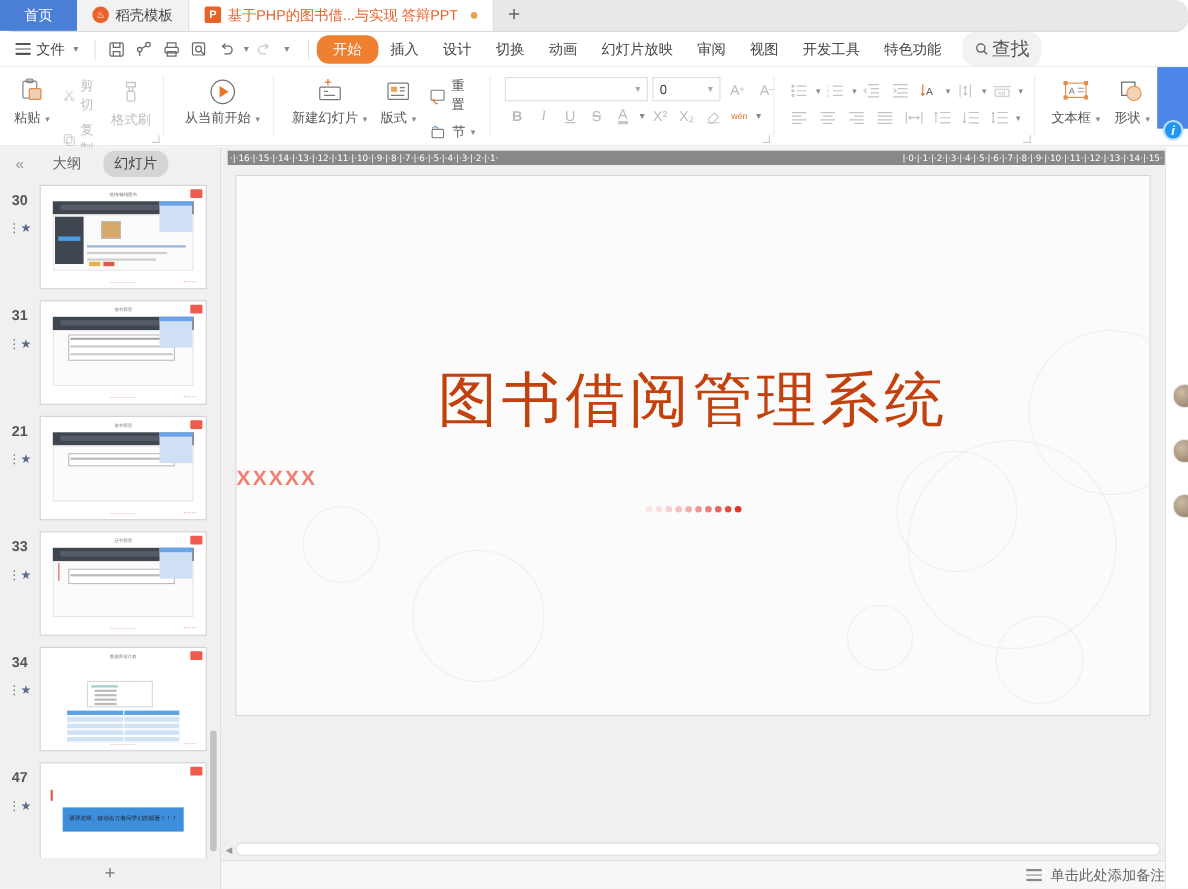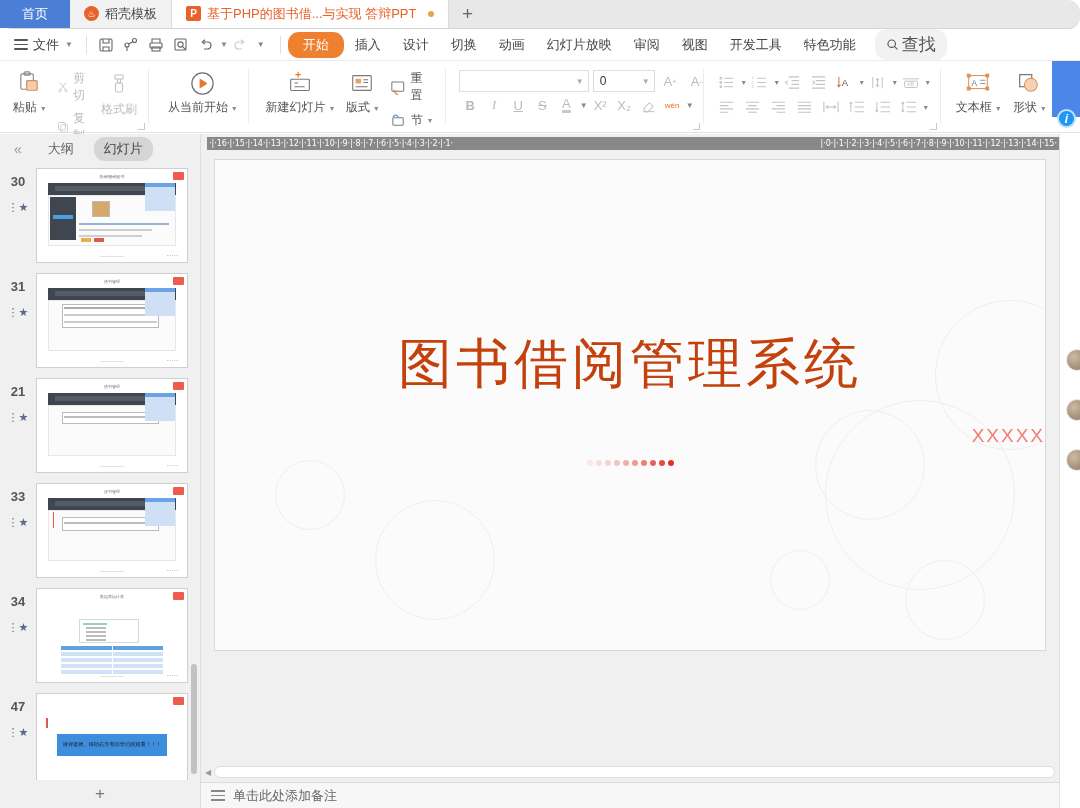--- a/index.html
+++ b/index.html
@@ -130,30 +130,30 @@
   .ruler{ height:19px; background:#f0f0f0; display:flex; align-items:center; padding-left:6px; }
   .ruler-in{ flex:1; height:13px; background:#888; color:#fff; font-size:8px;
              display:flex; align-items:center; justify-content:space-between; padding:0 2px;
              letter-spacing:0; overflow:hidden; white-space:nowrap; font-family:"DejaVu Sans",sans-serif;}
   .canvas-wrap{ flex:1; position:relative; background:#f0f0f0; display:flex;
                 align-items:flex-start; justify-content:center; padding-top:6px; }
   .slide{ width:832px; height:492px; background:#fcfbfb; border:1px solid #d8d8d8; position:relative;
           overflow:hidden; }
   .slide-title{ position:absolute; left:0; right:0; top:168px; text-align:center;
         font-family:"DejaVu Serif","Liberation Serif",serif; font-size:54px; color:#c2410c; letter-spacing:4px; }
-  .slide-sub{ position:absolute; left:0; right:0; top:265px; text-align:right;
-        font-size:19px; color:#ef7e74; letter-spacing:2px; }
+  .slide-sub{ position:absolute; left:0; right:0; top:265px; text-align:left;
+        font-size:19px; color:#ef7e74; letter-spacing:2px;font-weight:bold; }
   .slide-dots{ position:absolute; left:0; right:0; top:300px; display:flex; justify-content:center; gap:3px; }
   .slide-dots i{ width:6px; height:6px; border-radius:50%; display:block; }
   .deco{ position:absolute; border-radius:50%; border:1px solid #f0eeee; }
   .hscroll{ height:20px; display:flex; align-items:center; padding:0 4px; gap:3px; background:#f0f0f0;}
   .hs-arrow{ font-size:8px; color:#999; }
   .hs-track{ flex:1; height:12px; background:#fff; border:1px solid #dedede; border-radius:7px; }
   .notes{ height:26px; display:flex; align-items:center; gap:8px; padding-left:10px;
-          border-top:1px solid #dcdcdc; background:#f7f7f7; color:#666; font-size:13px; }
+          border-top:1px solid #dcdcdc; background:#f7f7f7; color:#666; font-size:13px;justify-content:flex-end; }
   .notes-icon i{ display:block; width:14px; height:1.6px; background:#888; margin:3px 0; }
 
   
   .rail{ width:21px; background:#fff; border-left:1px solid #e2e2e2; position:relative; }
   .rail .av{ position:absolute; right:-8px; width:22px; height:22px; border-radius:50%;
              background:radial-gradient(circle at 35% 35%, #cdbba4, #8a7560); border:1px solid #e6e6e6; }
 </style>
 </head>
 <body>
 

